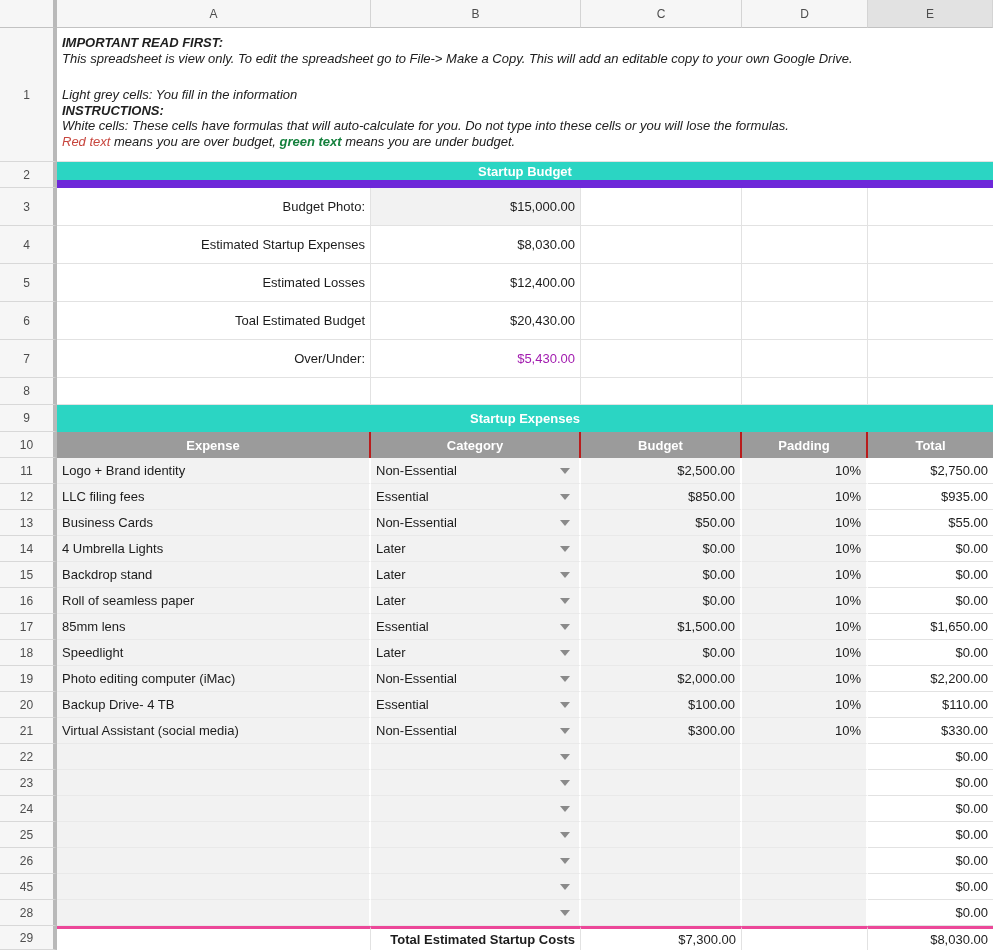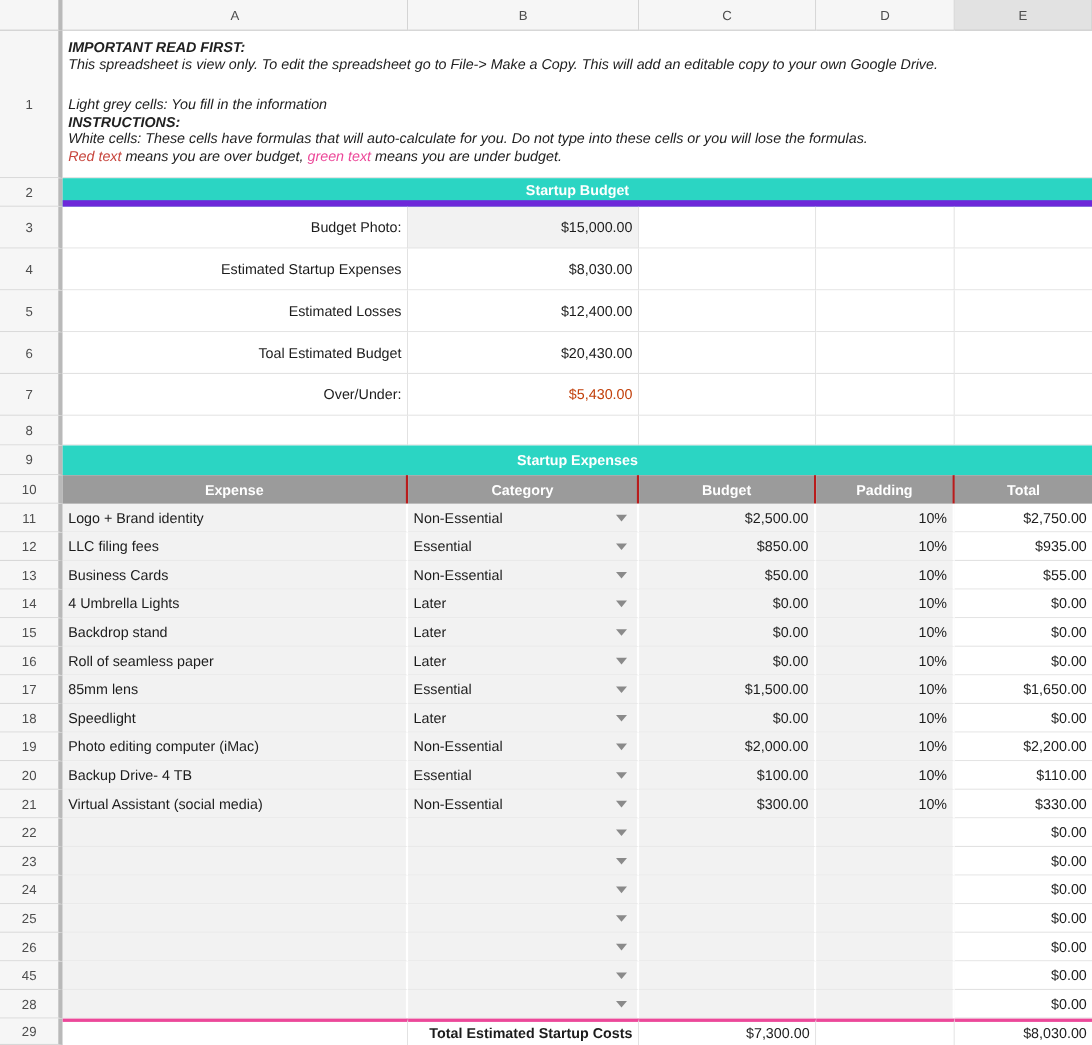--- a/index.html
+++ b/index.html
@@ -67,53 +67,53 @@
   .right { justify-content: flex-end; }
   .bold { font-weight: 700; }
 
   
   .teal {
     background: #2bd5c3;
     justify-content: center;
     color: #fff; font-weight: 700;
     border-bottom: none;
   }
-  .blackline { border-bottom: 6px solid #6d28d9; }
+  .blackline { border-bottom: 8px solid #6d28d9; }
 
   
   .grey {
     background: #f2f2f2;
     border-right: 2px solid #ffffff;
     border-bottom: 1px solid #e9e9e9;
   }
   
   .fill-grey { background: #f2f2f2; }
 
-  .red-text { color: #c2410c; }
+  .red-text { color: #a21caf; }
 
   
   .hdr .cell {
     background: #9b9b9b;
     border-right: 2px solid #b91c1c;
     border-bottom: none;
     justify-content: center;
     color: #fff; font-weight: 700;
   }
   .hdr .cell.c-e { border-right: none; }
 
   
   .instr {
     display: block;
     padding: 7px 5px 0 5px;
     border-right: none;
   }
   .i-line { font-style: italic; line-height: 15.6px; font-size: 13px; color: #202020; }
   .i-spacer { height: 21px; }
   .red   { color: #c7453d; }
-  .green { color: #ec4899; }
+  .green { color: #15803d; font-weight: bold; }
 
   
   .dd {
     margin-left: auto;
     width: 0; height: 0;
     border-left: 5px solid transparent;
     border-right: 5px solid transparent;
     border-top: 6px solid #8a8a8a;
     margin-right: 4px;
     flex: none;

